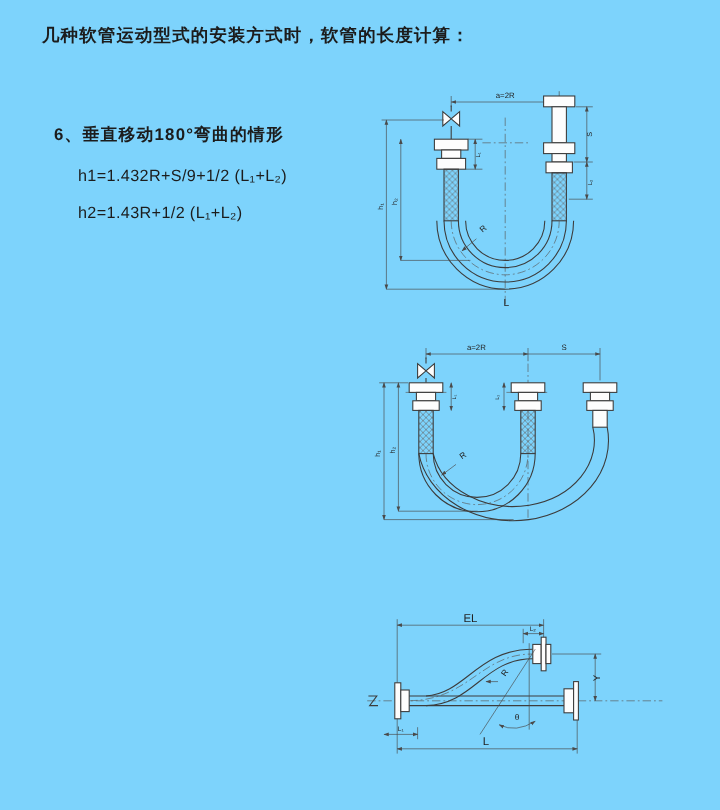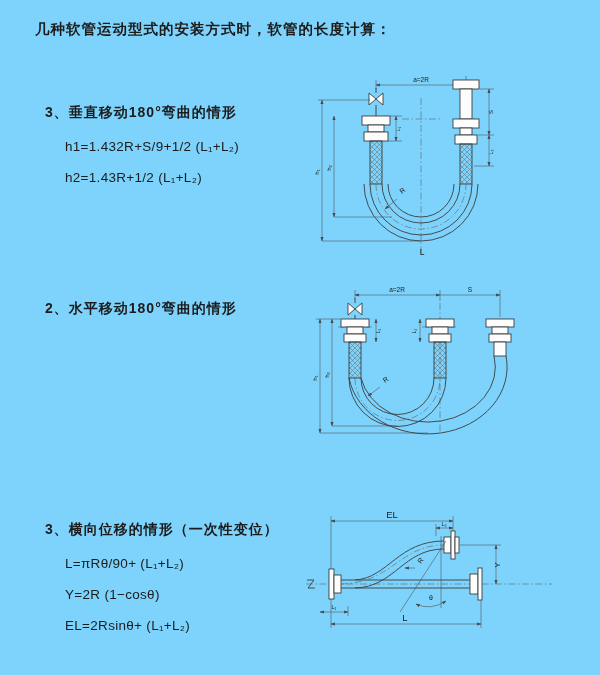--- a/index.html
+++ b/index.html
@@ -44,35 +44,28 @@
   .cl{stroke:#5a5a5a;stroke-width:0.55;fill:none;stroke-dasharray:7 2.5 1.5 2.5;}
 </style>
 </head>
 <body>
 
 <div class="page">
 
   <div class="doc-title">几种软管运动型式的安装方式时，软管的长度计算：</div>
 
   <div class="section" id="sec1">
-    <p class="sec-heading">3、垂直移动180°弯曲的情形</p>
+    <p class="sec-heading">6、垂直移动180°弯曲的情形</p>
     <p class="formula">h1=1.432R+S/9+1/2 (L₁+L₂)</p>
     <p class="formula">h2=1.43R+1/2 (L₁+L₂)</p>
   </div>
 
   <div class="section" id="sec2">
-    <p class="sec-heading">2、水平移动180°弯曲的情形</p>
-  </div>
-
-  <div class="section" id="sec3">
-    <p class="sec-heading">3、横向位移的情形（一次性变位）</p>
-    <p class="formula">L=πRθ/90+ (L₁+L₂)</p>
-    <p class="formula">Y=2R (1−cosθ)</p>
-    <p class="formula">EL=2Rsinθ+ (L₁+L₂)</p>
-  </div>
+  </div>
+
 
   <div class="diagram" id="dia1">
     <svg width="236" height="192" viewBox="0 0 236 192">
       <defs>
         <marker id="d1a" viewBox="0 0 10 10" refX="9" refY="5" markerWidth="8" markerHeight="8" orient="auto-start-reverse">
           <path d="M0,1.5 L10,5 L0,8.5 z" fill="#4a4a4a"></path>
         </marker>
         <pattern id="d1braid" patternUnits="userSpaceOnUse" width="5" height="5">
           <path d="M0,5 L5,0 M0,0 L5,5" stroke="#666" stroke-width="0.5"></path>
         </pattern>

